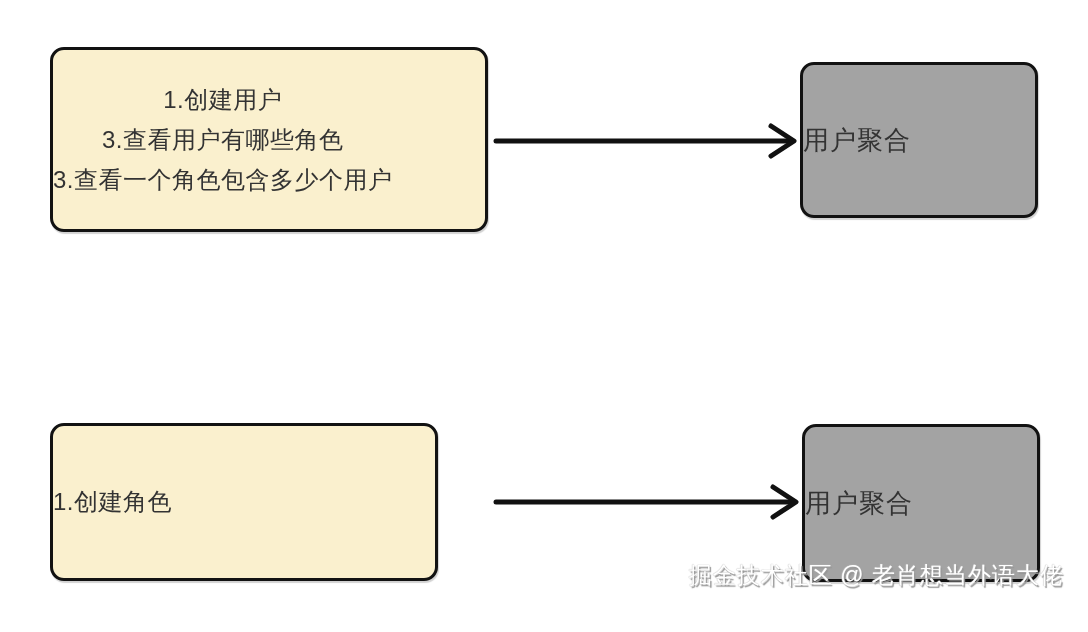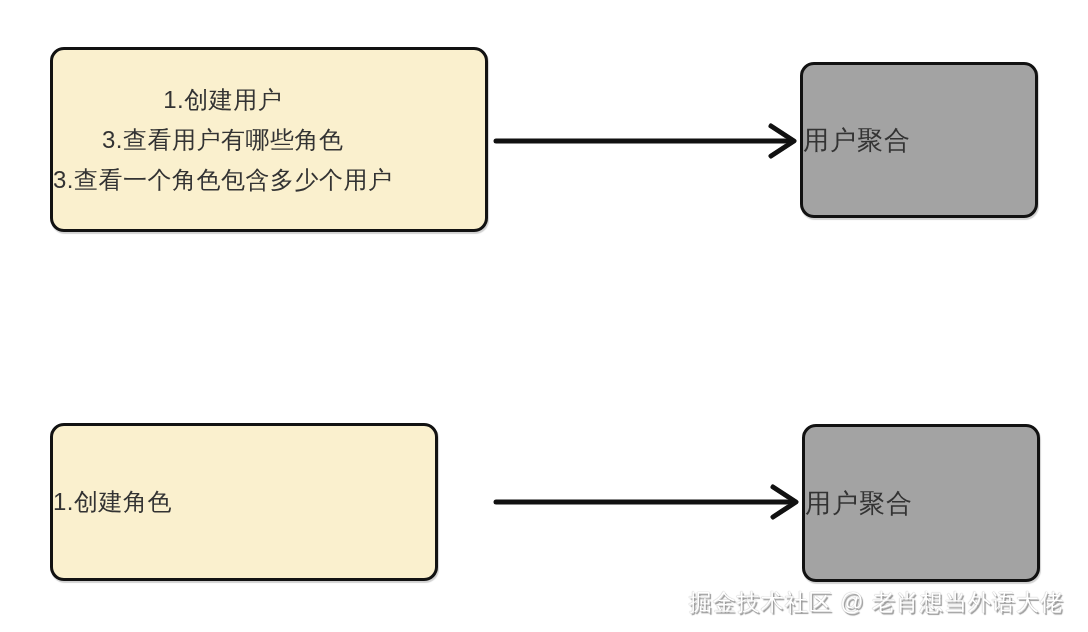--- a/index.html
+++ b/index.html
@@ -45,21 +45,21 @@
     position: absolute;
     inset: 0;
     width: 1088px;
     height: 632px;
     pointer-events: none;
   }
 
   .watermark {
     position: absolute;
     right: 24px;
-    top: 587px;
+    top: 560px;
     font-size: 23px;
     letter-spacing: 1px;
     color: #ffffff;
     text-shadow:
       1.5px 1.5px 1px #979797,
       -0.5px -0.5px 1px #d6d6d6,
       0 0 1px #aaaaaa;
     white-space: nowrap;
   }
 </style>

